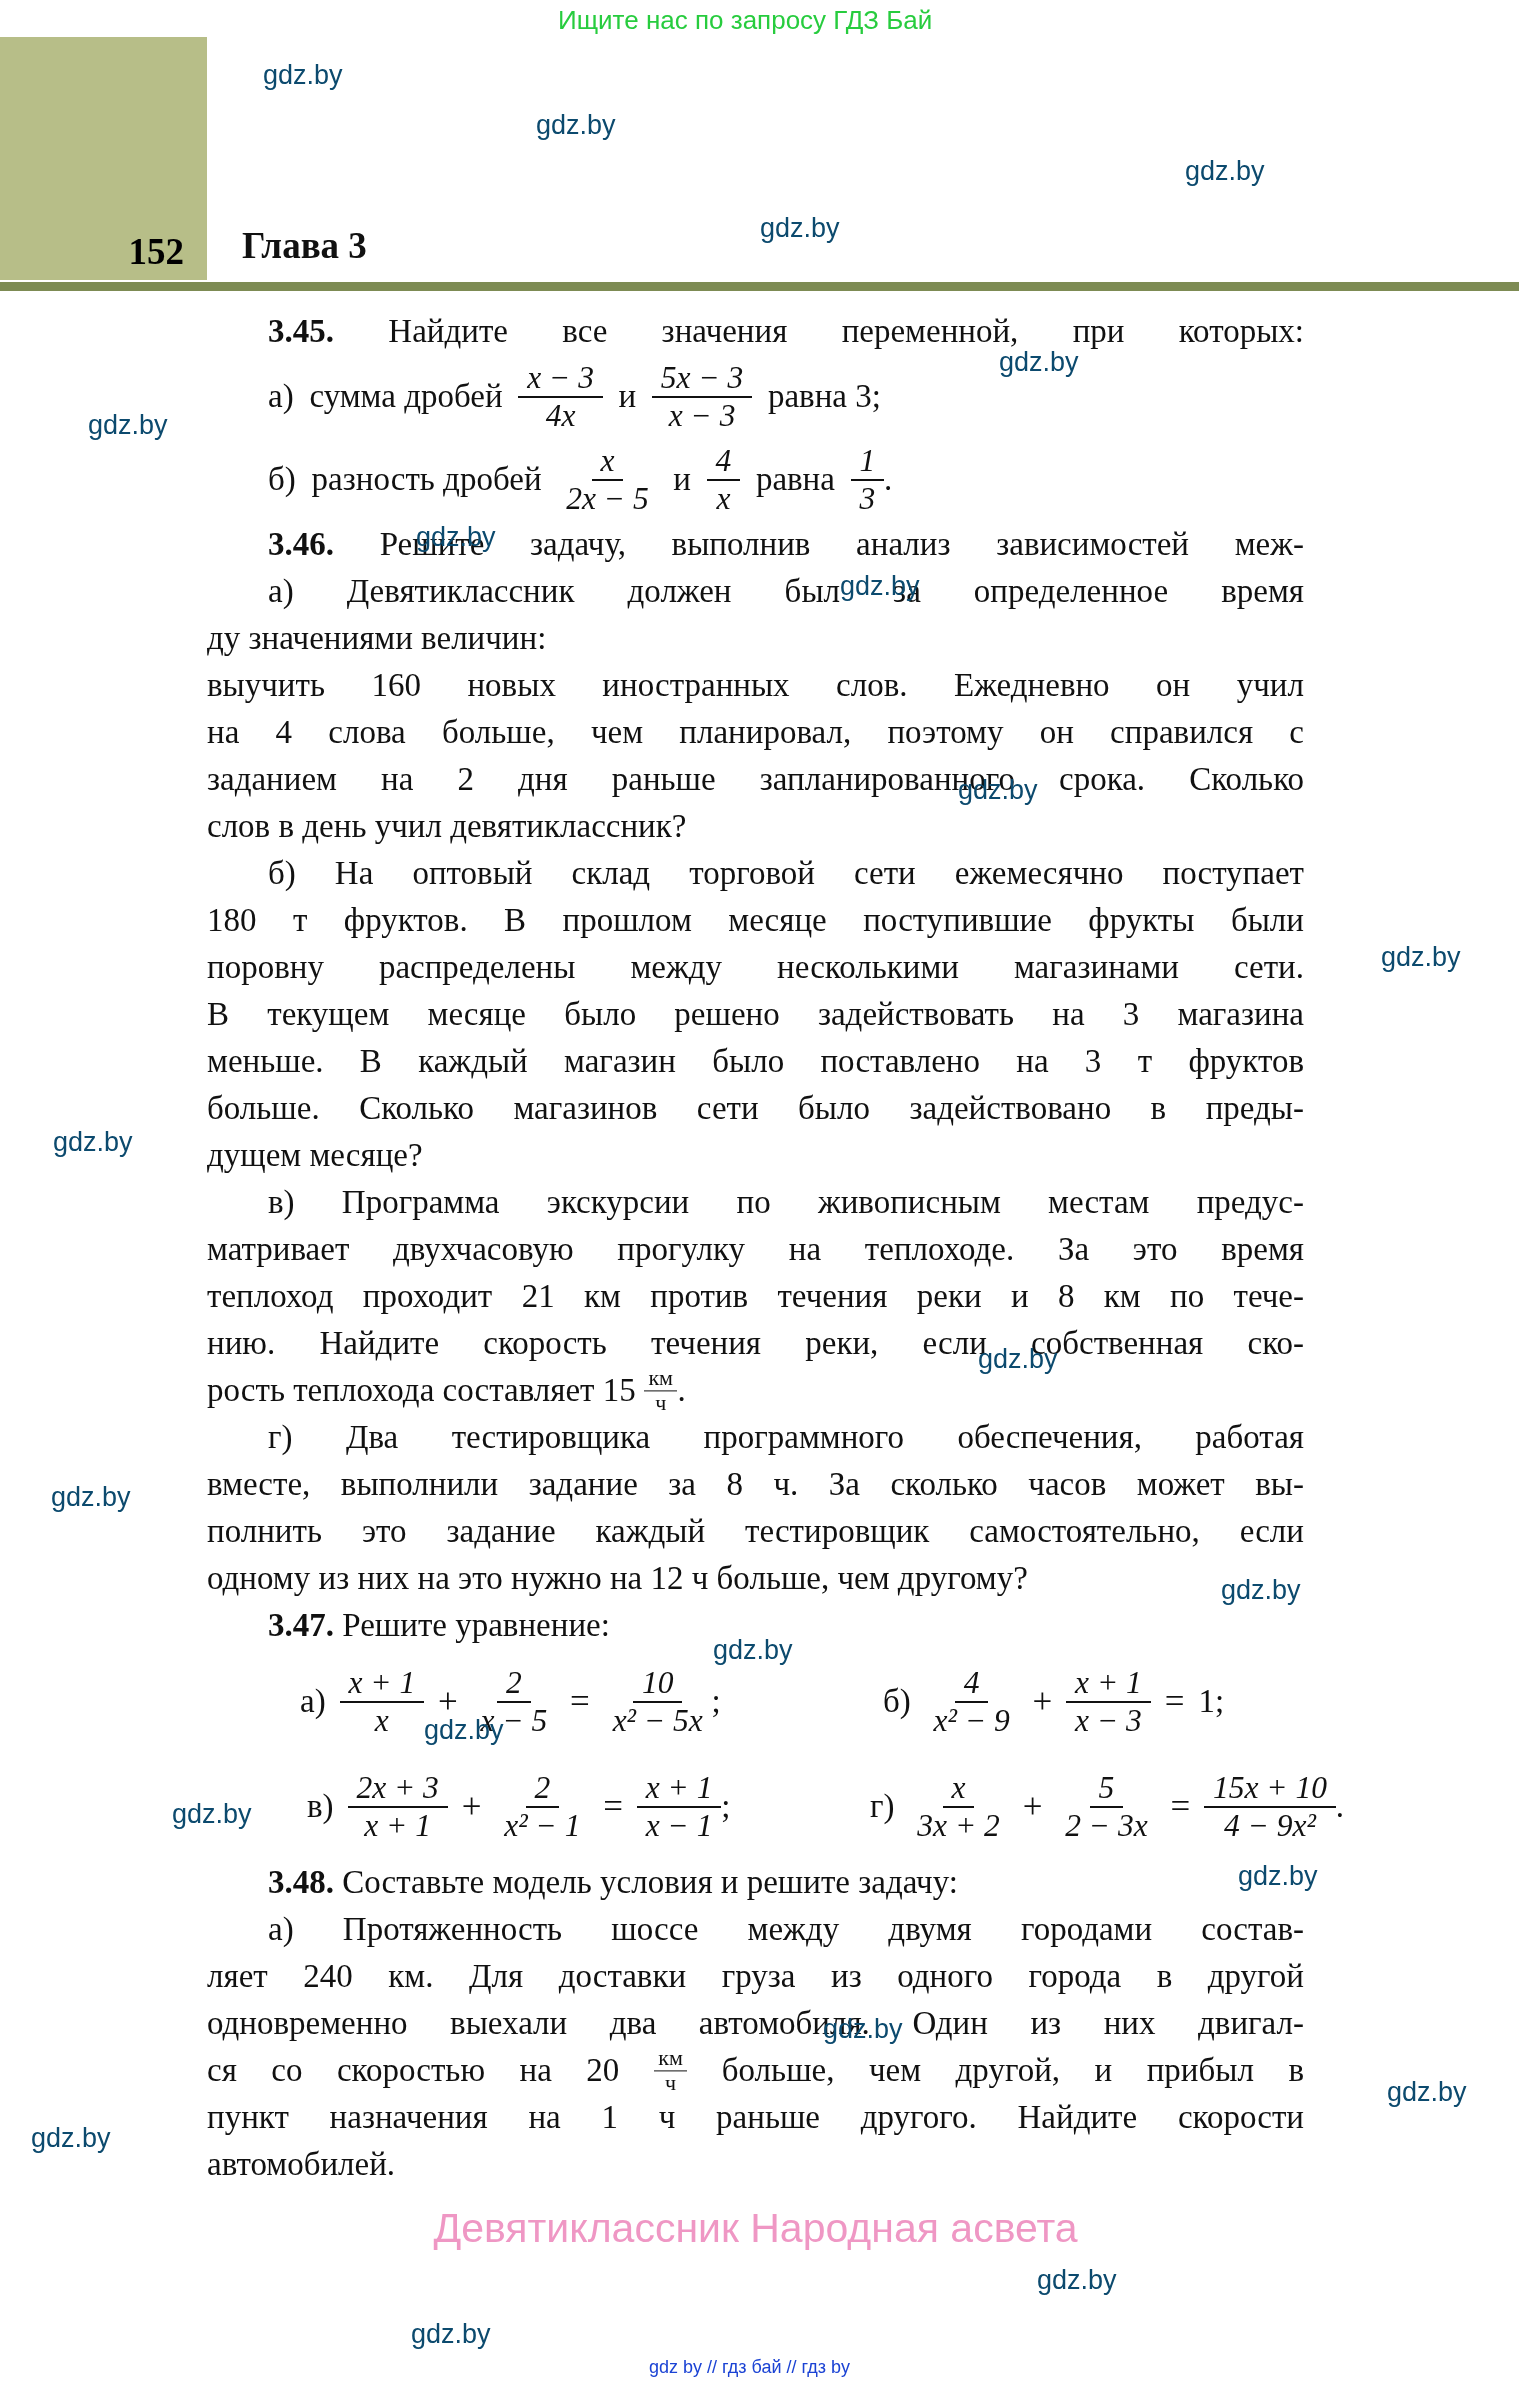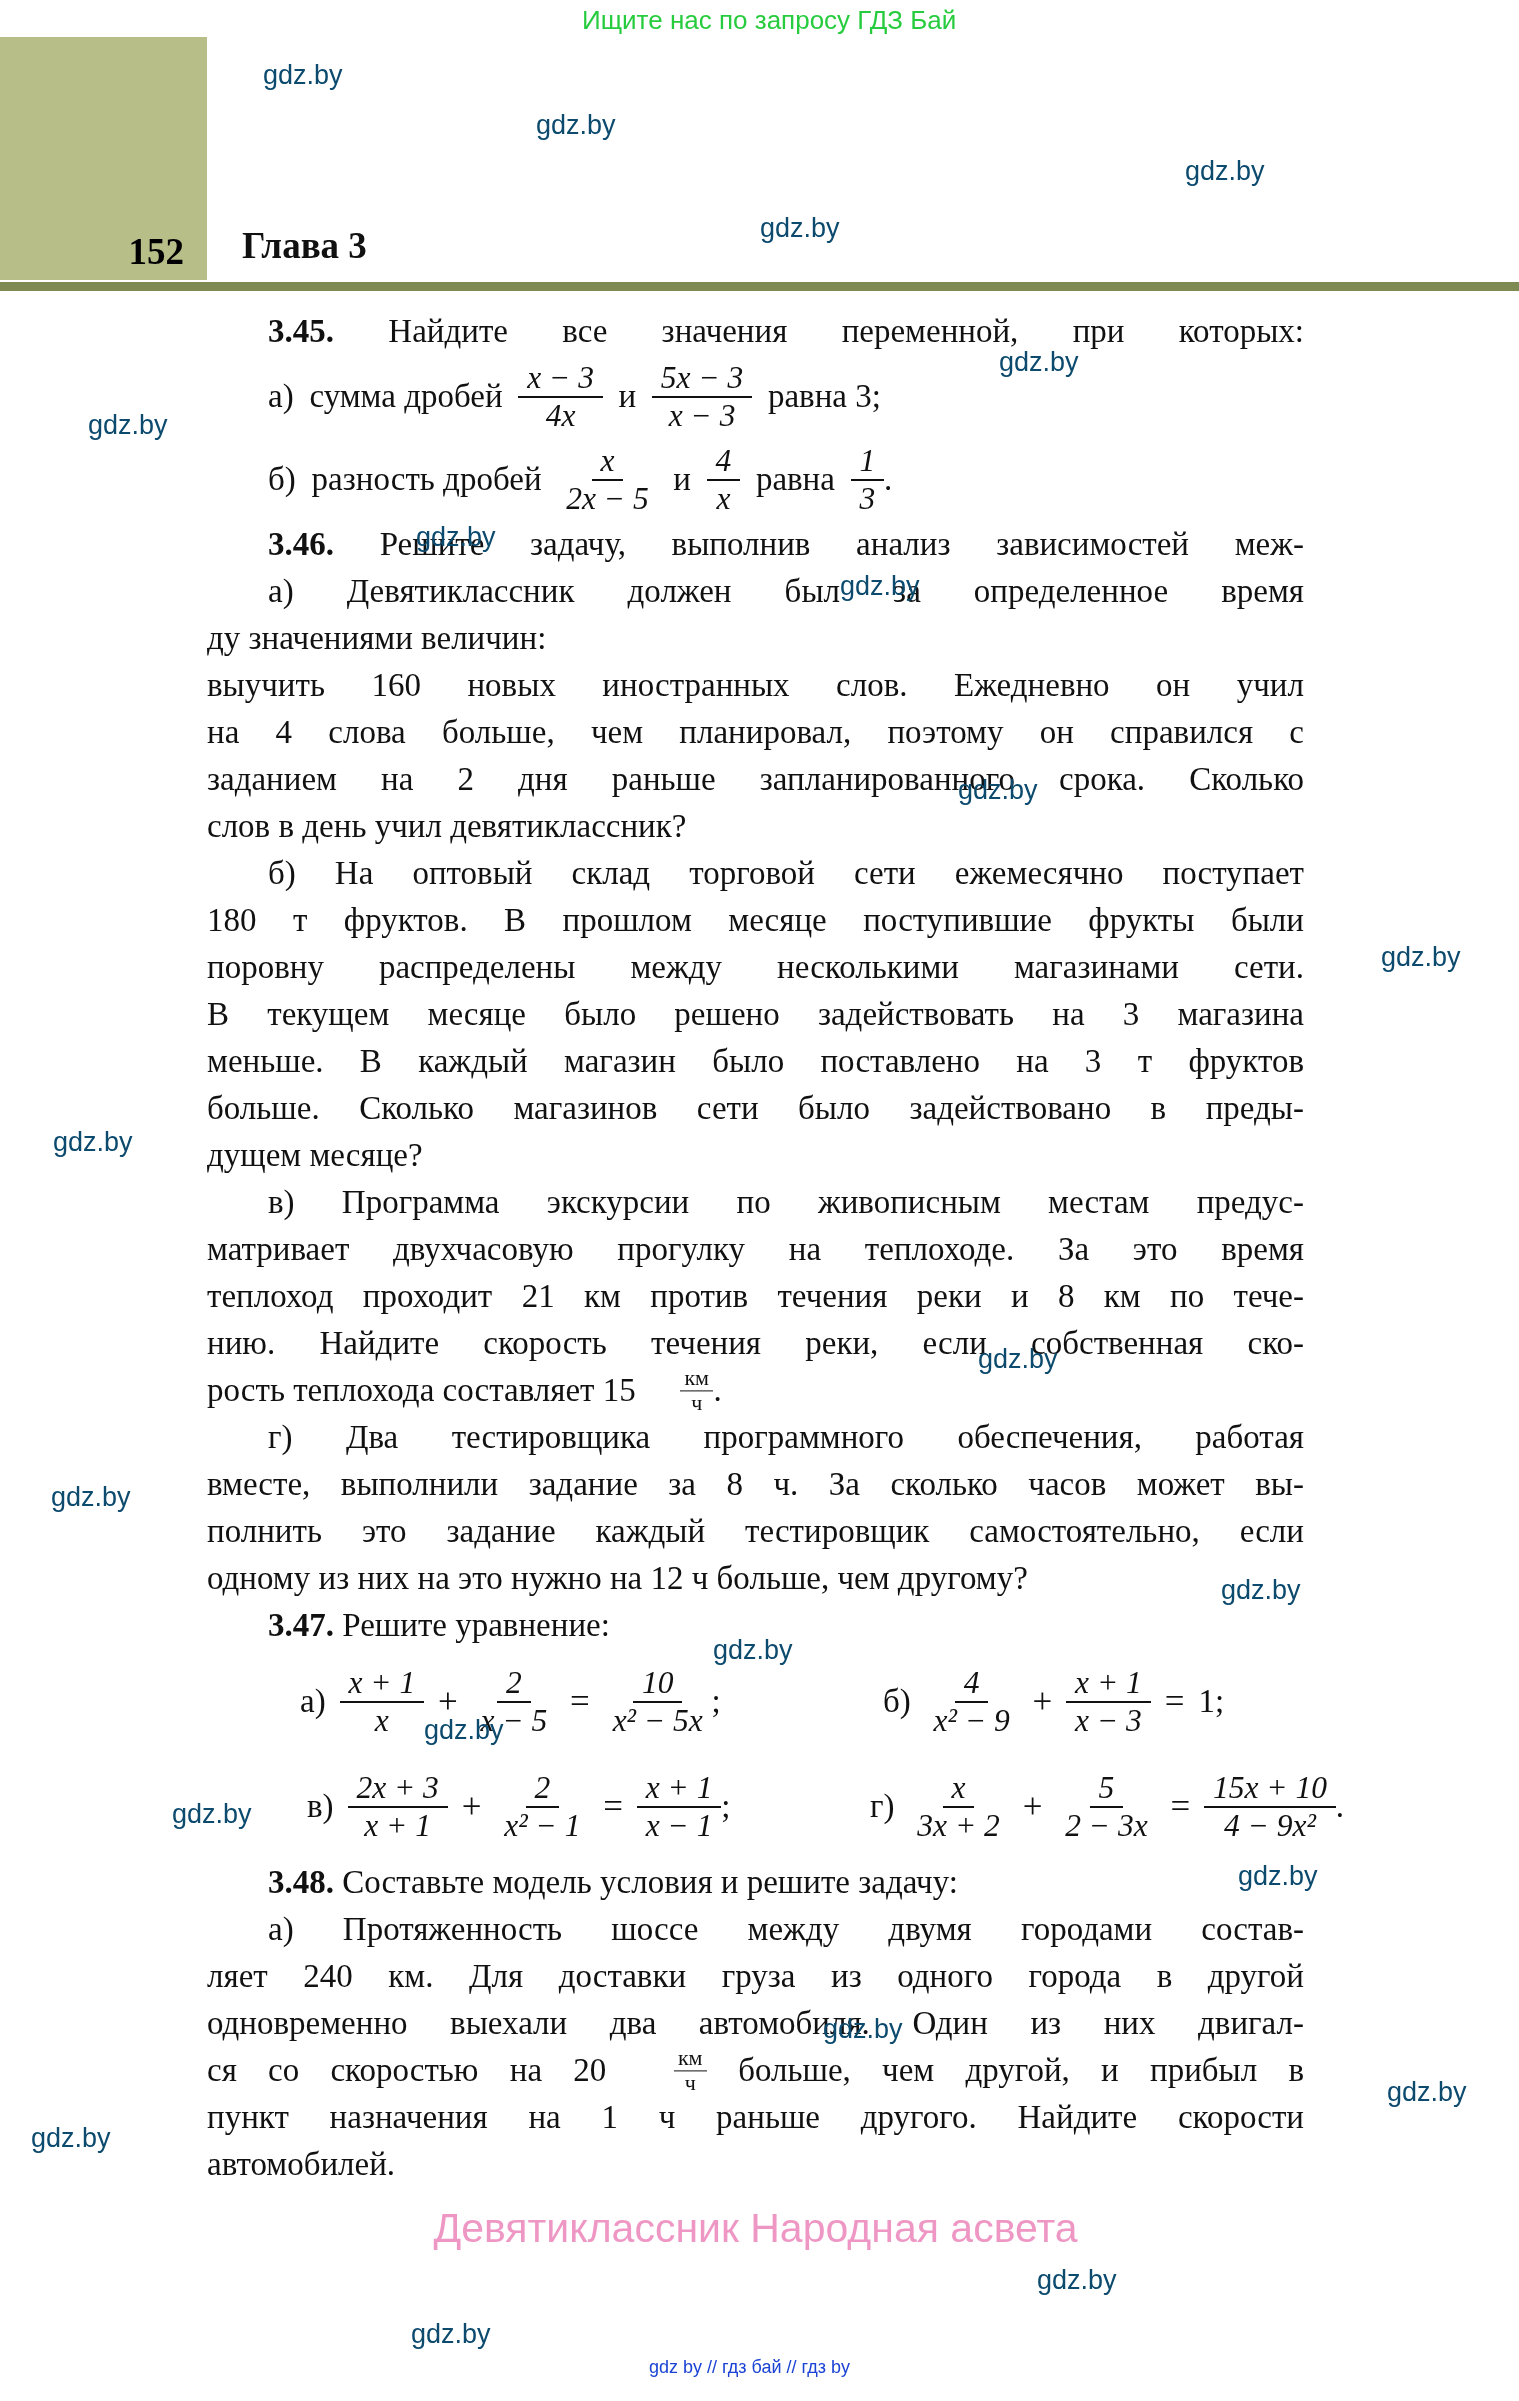--- a/index.html
+++ b/index.html
@@ -1,21 +1,21 @@
 <!DOCTYPE html>
 <html style="font-size:14px"><head>
 <meta charset="utf-8">
 <style>
   html,body{margin:0;padding:0;background:#e8e8e8;}
   .page{position:relative;width:1519px;height:2401px;background:#ffffff;
         font-family:"Liberation Serif",serif;color:#111;overflow:hidden;margin:0 auto;}
 
   
   .banner{position:absolute;left:558px;top:5.3px;font-family:"Liberation Sans",sans-serif;
-          font-size:26px;color:#27cc3e;white-space:nowrap;margin-left:24px;}
+          font-size:26px;color:#27cc3e;white-space:nowrap;}
   .pageblock{position:absolute;left:0;top:37px;width:207px;height:243px;background:#b7be88;
              display:flex;align-items:flex-end;justify-content:flex-end;
              padding:0 23px 10.5px 0;box-sizing:border-box;}
   .pagenum{color:#000000;font-size:37px;font-weight:bold;line-height:1;}
   .chapter{position:absolute;left:242px;top:226px;font-size:37px;font-weight:bold;line-height:1.1;}
   .rule{position:absolute;left:0;top:282px;width:1519px;height:8.8px;background:#7d8b53;}
 
   
   .col{position:absolute;left:207px;top:308px;width:1097px;font-size:33px;line-height:47px;}
   .ln{height:47px;}
@@ -29,21 +29,21 @@
         font-style:italic;font-size:31.5px;line-height:1.12;}
   .frac .fnum{padding:0 8.8px;border-bottom:2.6px solid #111;white-space:nowrap;}
   .frac .fden{padding:0 8.8px;white-space:nowrap;}
   .glue{display:inline-flex;align-items:center;}
   .op{font-size:35px;}
   .etext{white-space:nowrap;}
   .eqrow{position:relative;height:105px;}
   .eqg{position:absolute;top:0;height:100%;display:flex;align-items:center;gap:14px;}
   .eq-a{left:93px;} .eq-b{left:676px;} .eq-v{left:100px;} .eq-g{left:663px;}
   .ifrac{display:inline-flex;flex-direction:column;align-items:center;font-size:22px;
-         line-height:1.08;vertical-align:middle;transform:translateY(-2.6px);font-style:normal;margin-left:36px;}
+         line-height:1.08;vertical-align:middle;transform:translateY(-2.6px);font-style:normal;}
   .ifrac .fnum{padding:0 4.4px;border-bottom:1.8px solid #111;}
   .ifrac .fden{padding:0 4.4px;}
 
   
   .wm{position:absolute;font-family:"Liberation Sans",sans-serif;font-size:27px;color:#0c4a6e;white-space:nowrap;}
   .pink{position:absolute;left:207px;top:2205px;width:1097px;text-align:center;
         font-family:"Liberation Sans",sans-serif;font-size:41px;color:#ef97c4;}
   .bluelinks{position:absolute;left:201px;top:2357px;width:1097px;text-align:center;
              font-family:"Liberation Sans",sans-serif;font-size:18px;color:#1b43d4;}
 </style>

